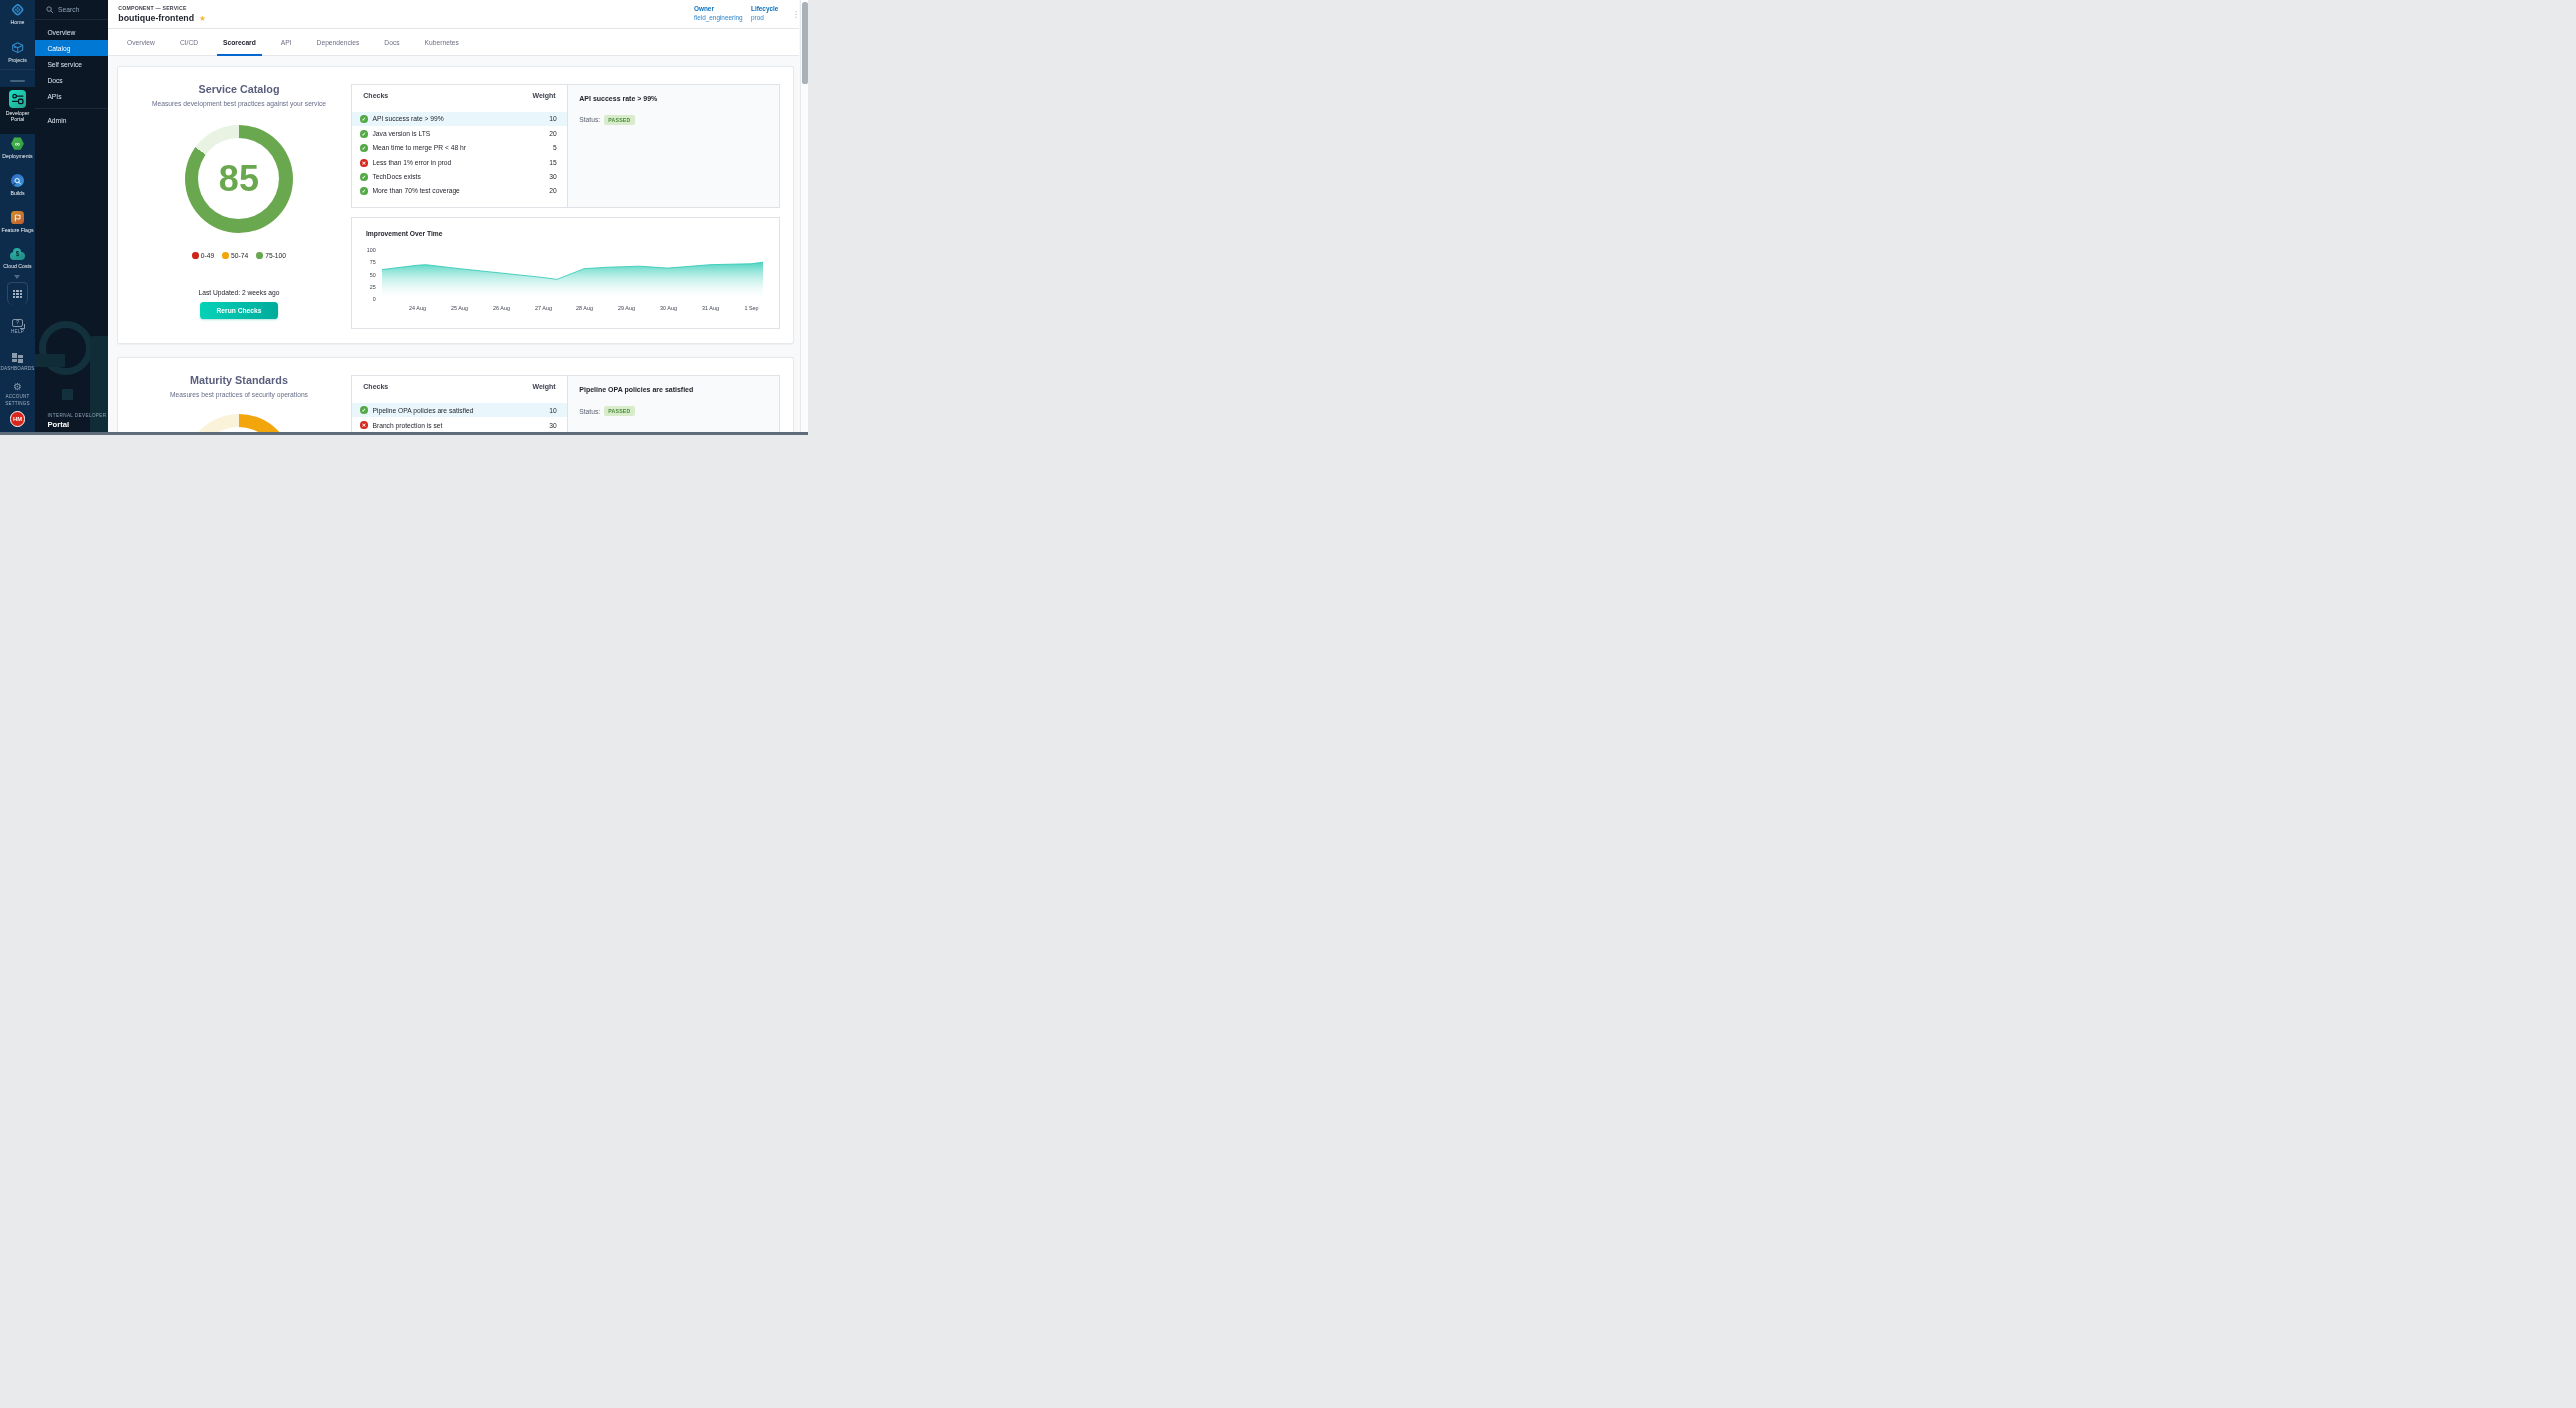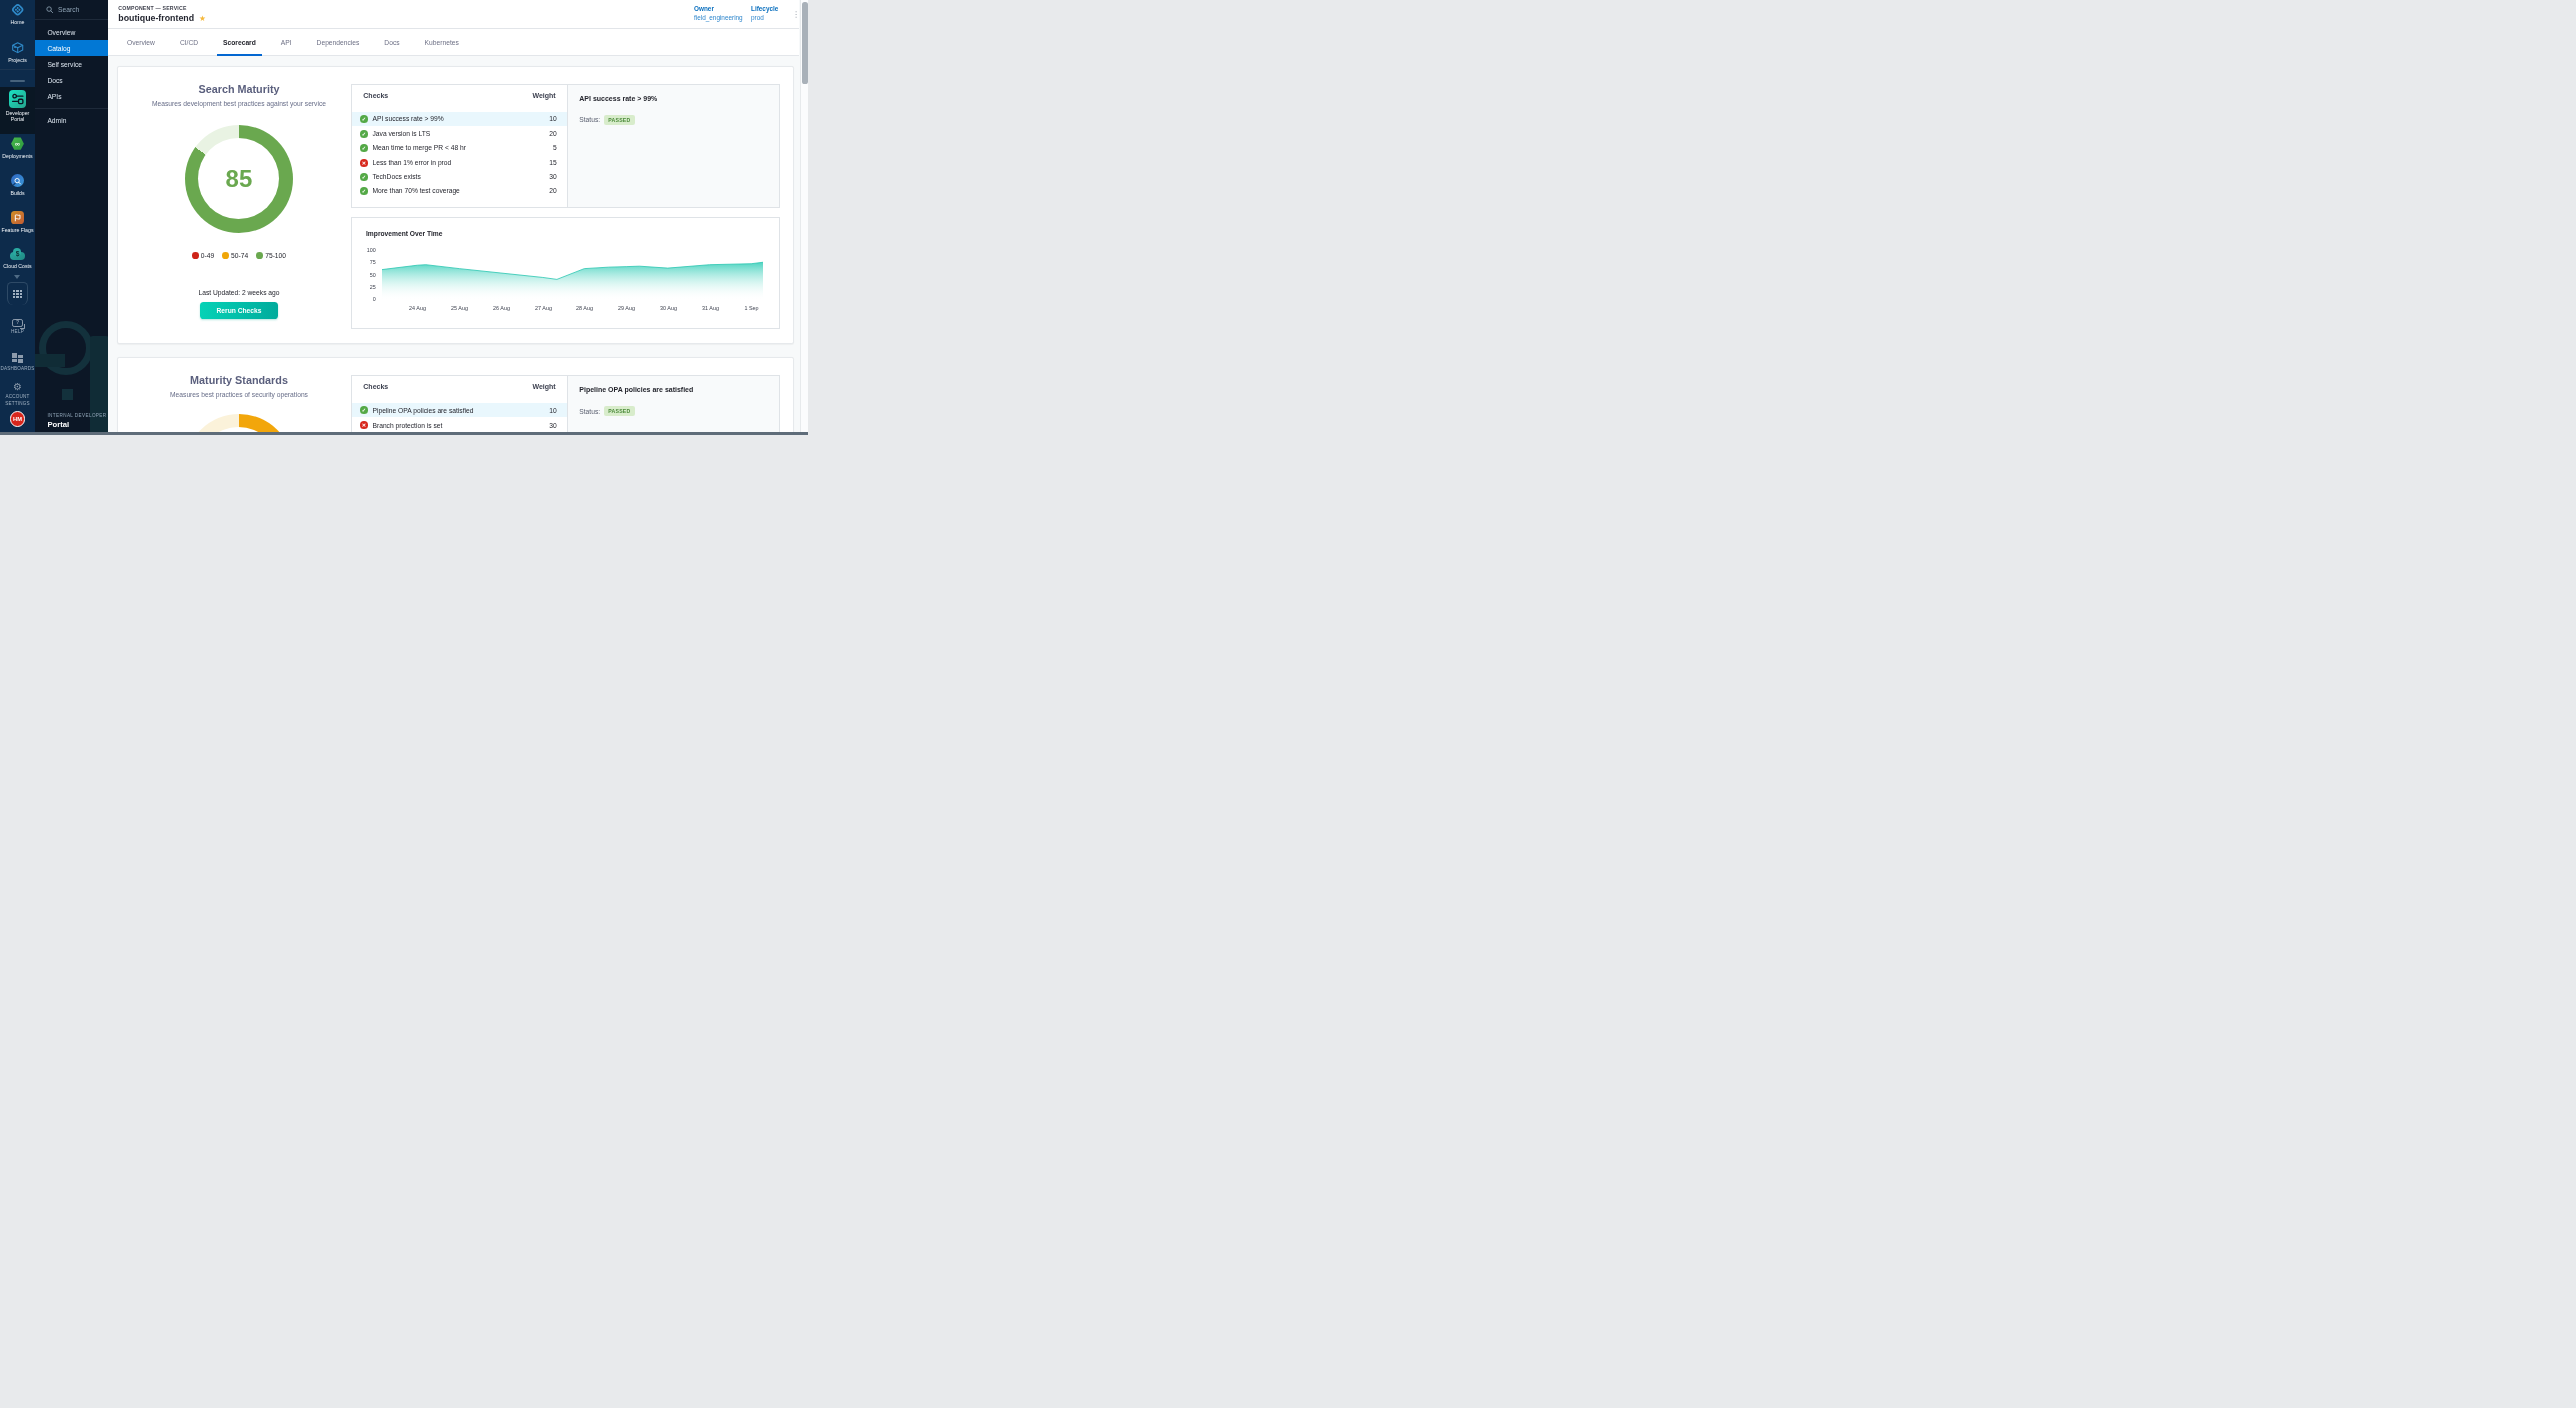--- a/index.html
+++ b/index.html
@@ -72,21 +72,21 @@
 
   
   .card { position:absolute; background:#ffffff; border:0.5px solid #e6e9ec; border-radius:2.1px; box-shadow:0 0.5px 1px rgba(0,0,0,.04); }
   .card1 { left:117px; top:66px; width:677px; height:278px; }
   .card2 { left:117px; top:357px; width:677px; height:134px; }
   .score-col { position:absolute; left:0; top:0; width:242px; text-align:center; }
   .sc-title { margin-top:15.5px; font-size:10.8px; font-weight:bold; color:#5a5f7d; }
   .sc-sub { margin-top:5.2px; font-size:6.7px; color:#676d88; }
   .donut { position:absolute; left:67px; width:108px; height:108px; border-radius:50%; }
   .donut .hole { position:absolute; left:13.4px; top:13.4px; width:81px; height:81px; border-radius:50%; background:#ffffff; display:flex; align-items:center; justify-content:center; }
-  .donut .num { font-size:24px; font-weight:bold; color:#6aa84f; }
+  .donut .num { font-size:36px; font-weight:bold; color:#6aa84f; }
   .legend { position:absolute; left:0; top:185px; width:242px; display:flex; justify-content:center; gap:8.2px; }
   .leg-item { display:flex; align-items:center; gap:2.1px; font-size:6.7px; color:#24252d; }
   .leg-dot { width:6.7px; height:6.7px; border-radius:50%; }
   .last-upd { position:absolute; left:0; top:222px; width:242px; text-align:center; font-size:6.7px; color:#24252d; }
   .rerun-btn { position:absolute; left:82px; top:235px; width:78px; height:17px; border:none; border-radius:3.6px; background:linear-gradient(90deg,#05d2b6,#00ab9c); color:#ffffff; font-size:6.7px; font-weight:bold; font-family:"Liberation Sans",sans-serif; cursor:pointer; box-shadow:0 1px 2.1px rgba(0,170,150,.3); }
 
   .panel { position:absolute; border:0.5px solid #dfe3e7; background:#ffffff; }
   .checks-panel { left:233px; top:16.5px; width:217px; height:124px; }
   .detail-panel { left:450px; top:16.5px; width:212px; height:124px; background:#f8fafb; border-left:none; }
   .card2 .checks-panel, .card2 .detail-panel { top:17px; height:155px; }
@@ -290,21 +290,21 @@
       <div class="tab">CI/CD</div>
       <div class="tab active">Scorecard</div>
       <div class="tab">API</div>
       <div class="tab">Dependencies</div>
       <div class="tab">Docs</div>
       <div class="tab">Kubernetes</div>
     </div>
 
   <section class="card card1">
     <div class="score-col">
-      <div class="sc-title">Search Maturity</div>
+      <div class="sc-title">Service Catalog</div>
       <div class="sc-sub">Measures development best practices against your service</div>
     </div>
     <div class="donut" id="maturity-donut" style="top: 58px; background: conic-gradient(rgb(106, 168, 79) 0deg, rgb(106, 168, 79) 306deg, rgb(233, 243, 227) 306deg, rgb(233, 243, 227) 360deg);">
       <div class="hole">
           <span class="num" style="color: rgb(106, 168, 79);">85</span>
         </div>
     </div>
     <div class="legend" id="maturity-legend">
         <div class="leg-item">
           <span class="leg-dot" style="background:#ce2418"></span>

